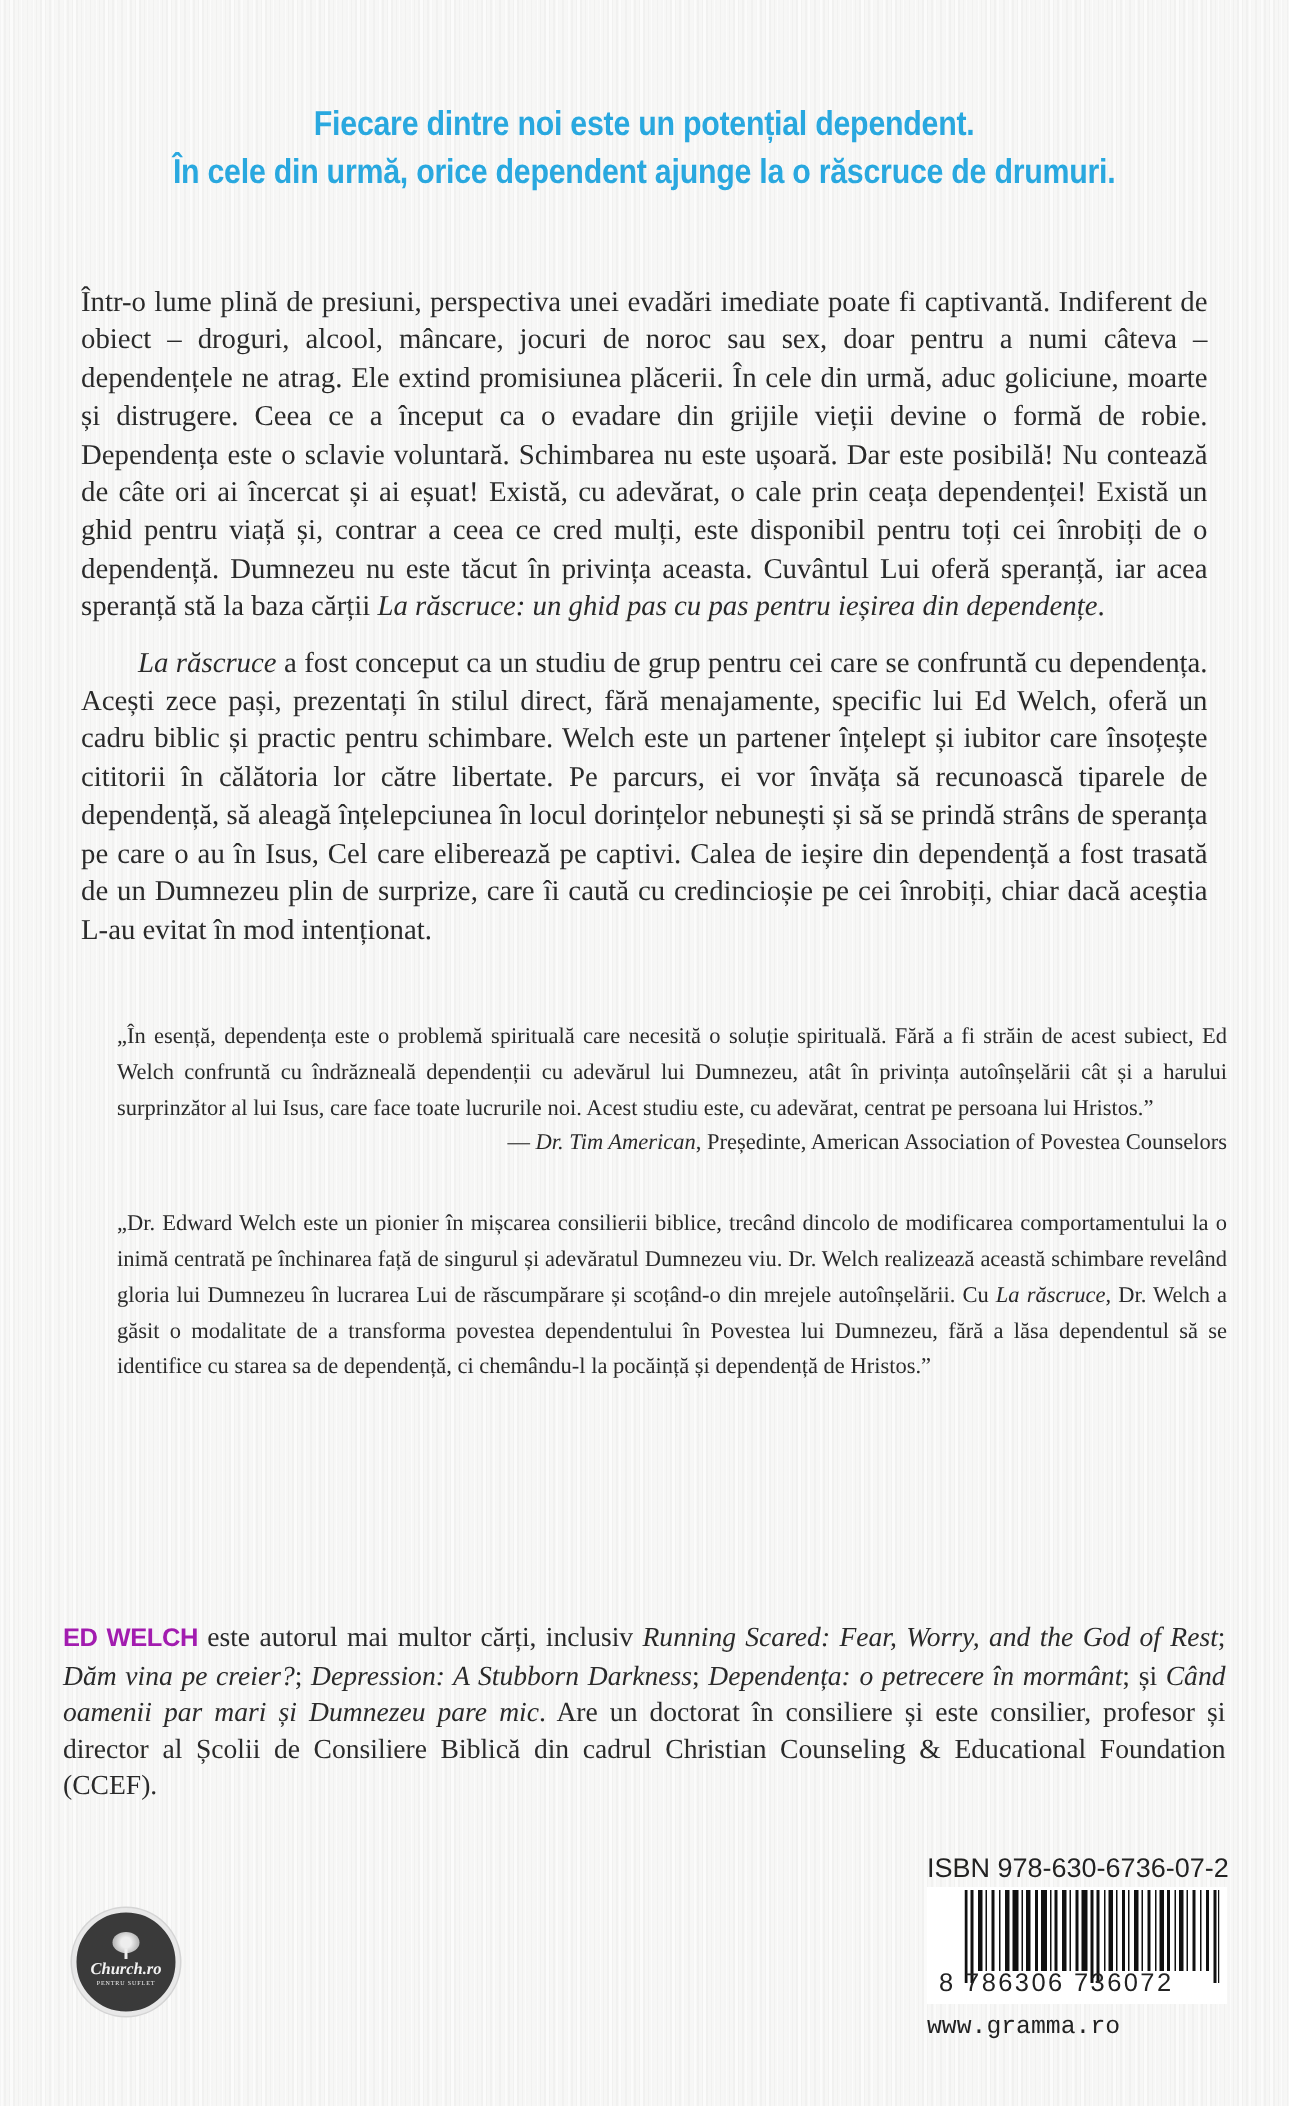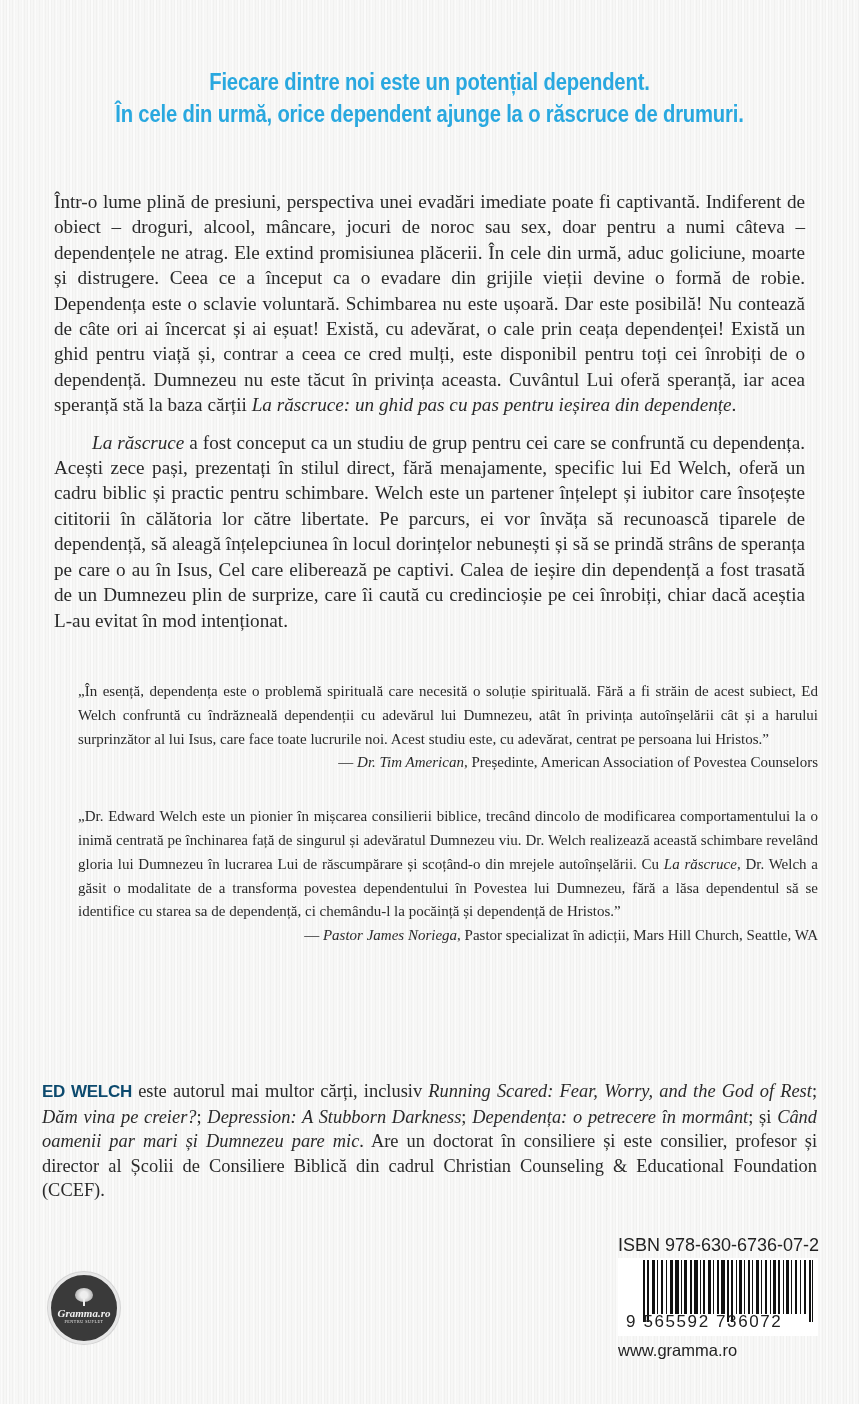--- a/index.html
+++ b/index.html
@@ -34,21 +34,21 @@
   .quote { margin-bottom: 30px; }
   .quote p { margin: 0; }
   .attribution { text-align: right; margin: 0; }
   .author-bio {
     position: absolute; left: 42px; top: 1079px; width: 775px;
     font-size: 18.4px; line-height: 24.6px; text-align: justify;
   }
   .author-name {
     font-family: "Liberation Sans", "DejaVu Sans", sans-serif;
     font-weight: bold; font-size: 17px; letter-spacing: -0.3px;
-    color: #0c4a6e;
+    color: #a21caf;
   }
   i { font-style: italic; }
   .logo {
     position: absolute; left: 48px; top: 1272px; width: 66px; height: 66px;
     border-radius: 50%; background: #3a3a3a; border: 3px solid #e8e8e8;
     box-shadow: 0 0 0 1px #d4d4d4;
     display: flex; flex-direction: column; align-items: center; justify-content: center;
     color: #f2f2f2;
   }
   .logo-tree { width: 26px; height: 18px; position: relative; margin-top: -4px; }
@@ -67,21 +67,21 @@
   }
   .barcode-bars { position: absolute; left: 25px; top: 2px; height: 62px; width: 170px; }
   .barcode-digits {
     position: absolute; left: 8px; top: 54px;
     font-family: "Liberation Sans", "DejaVu Sans", sans-serif;
     font-size: 17px; color: #222; letter-spacing: 1.6px; white-space: pre;
     background: transparent;
   }
   .website {
     position: absolute; left: 618px; top: 1341px;
-    font-family: Liberation Sans, sans-serif;
+    font-family: Liberation Mono, monospace;
     font-size: 16.5px; color: #222;
   }
 </style>
 </head>
 <body>
 
 <div class="headline">
   <div>Fiecare dintre noi este un potențial dependent.</div>
   <div>În cele din urmă, orice dependent ajunge la o răscruce de drumuri.</div>
 </div>
@@ -91,34 +91,33 @@
   <p class="indent"><i>La răscruce</i><span> a fost conceput ca un studiu de grup pentru cei care se confruntă cu dependența. Acești zece pași, prezentați în stilul direct, fără menajamente, specific lui Ed Welch, oferă un cadru biblic și practic pentru schimbare. Welch este un partener înțelept și iubitor care însoțește cititorii în călătoria lor către libertate. Pe parcurs, ei vor învăța să recunoască tiparele de dependență, să aleagă înțelepciunea în locul dorințelor nebunești și să se prindă strâns de speranța pe care o au în Isus, Cel care eliberează pe captivi. Calea de ieșire din dependență a fost trasată de un Dumnezeu plin de surprize, care îi caută cu credincioșie pe cei înrobiți, chiar dacă aceștia L-au evitat în mod intenționat.</span></p>
 </div>
 
 <div class="quotes">
   <div class="quote">
     <p>„În esență, dependența este o problemă spirituală care necesită o soluție spirituală. Fără a fi străin de acest subiect, Ed Welch confruntă cu îndrăzneală dependenții cu adevărul lui Dumnezeu, atât în privința autoînșelării cât și a harului surprinzător al lui Isus, care face toate lucrurile noi. Acest studiu este, cu adevărat, centrat pe persoana lui Hristos.”</p>
     <p class="attribution"><span>— </span><i>Dr. Tim American</i><span>, Președinte, American Association of Povestea Counselors</span></p>
   </div>
   <div class="quote">
     <p><span>„Dr. Edward Welch este un pionier în mișcarea consilierii biblice, trecând dincolo de modificarea comportamentului la o inimă centrată pe închinarea față de singurul și adevăratul Dumnezeu viu. Dr. Welch realizează această schimbare revelând gloria lui Dumnezeu în lucrarea Lui de răscumpărare și scoțând-o din mrejele autoînșelării. Cu </span><i>La răscruce</i><span>, Dr. Welch a găsit o modalitate de a transforma povestea dependentului în Povestea lui Dumnezeu, fără a lăsa dependentul să se identifice cu starea sa de dependență, ci chemându-l la pocăință și dependență de Hristos.”</span></p>
-    <p class="attribution"><span>— </span><i>Pastor James Noriega</i><span>, Pastor specializat în adicții, Mars Hill Church, Seattle, WA</span></p>
   </div>
 </div>
 
 <div class="author-bio">
   <span class="author-name">ED WELCH</span><span> este autorul mai multor cărți, inclusiv </span><i>Running Scared: Fear, Worry, and the God of Rest</i><span>; </span><i>Dăm vina pe creier?</i><span>; </span><i>Depression: A Stubborn Darkness</i><span>; </span><i>Dependența: o petrecere în mormânt</i><span>; și </span><i>Când oamenii par mari și Dumnezeu pare mic</i><span>. Are un doctorat în consiliere și este consilier, profesor și director al Școlii de Consiliere Biblică din cadrul Christian Counseling &amp; Educational Foundation (CCEF).</span>
 </div>
 
 <div class="logo">
   <div class="logo-tree">
     <div class="crown"></div>
       <div class="trunk"></div>
   </div>
-  <div class="logo-name">Gramma.ro</div>
+  <div class="logo-name">Church.ro</div>
   <div class="logo-tag">PENTRU SUFLET</div>
 </div>
 
 <div class="isbn-label">ISBN 978-630-6736-07-2</div>
 
 <div class="barcode-box">
   <svg class="barcode-bars" viewBox="0 0 170 62" preserveAspectRatio="none">
     <g fill="#111">
       <rect x="0" y="0" width="2" height="62"></rect>
         <rect x="4" y="0" width="2" height="62"></rect>
@@ -154,16 +153,16 @@
         <rect x="140" y="0" width="1" height="54"></rect>
       <rect x="143" y="0" width="3" height="54"></rect>
         <rect x="148" y="0" width="1" height="54"></rect>
       <rect x="152" y="0" width="2" height="54"></rect>
         <rect x="157" y="0" width="1" height="54"></rect>
       <rect x="161" y="0" width="2" height="54"></rect>
       <rect x="166" y="0" width="2" height="62"></rect>
         <rect x="169" y="0" width="1" height="62"></rect>
     </g>
   </svg>
-  <div class="barcode-digits">9 565592 736072</div>
+  <div class="barcode-digits">8 786306 736072</div>
 </div>
 
 <div class="website">www.gramma.ro</div>
 
 </body></html>

